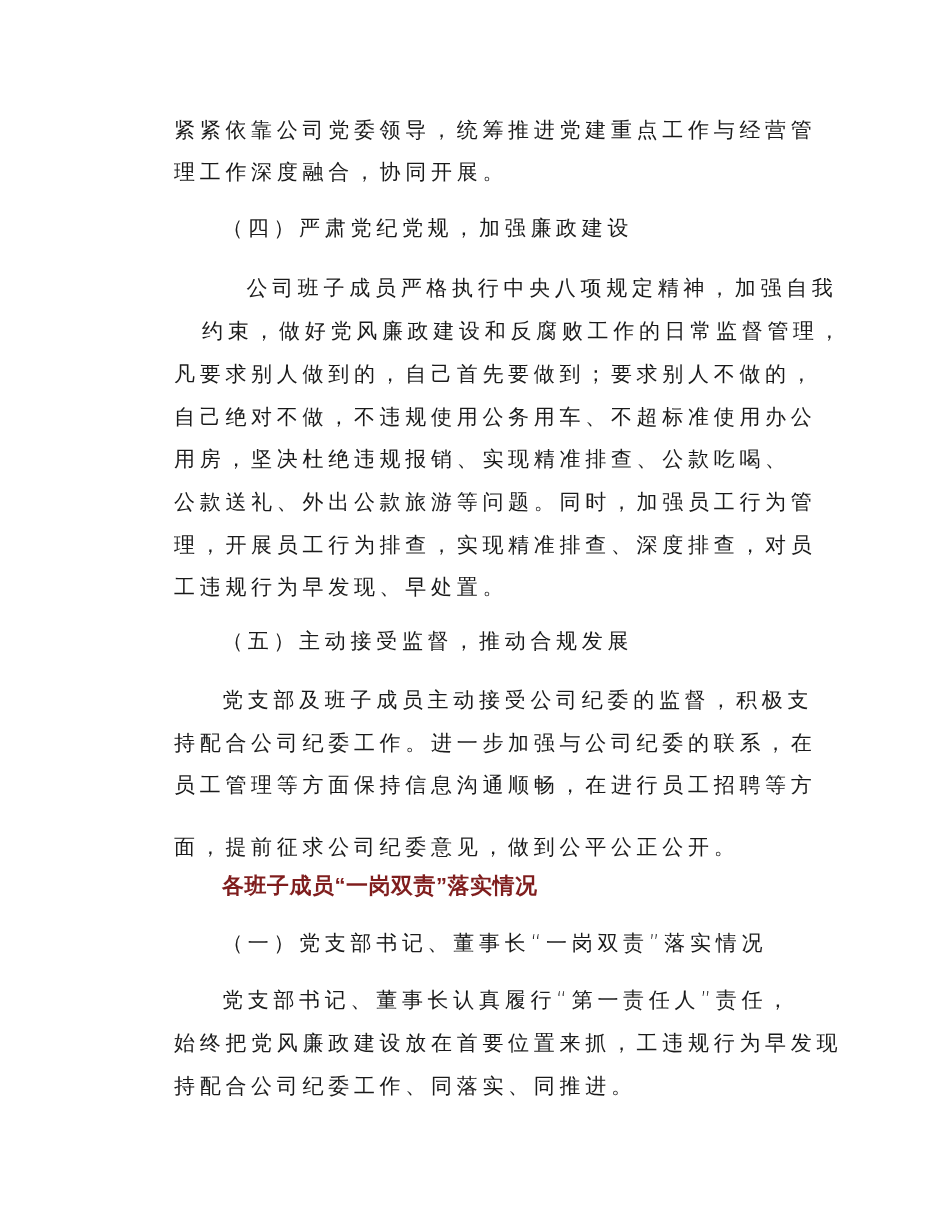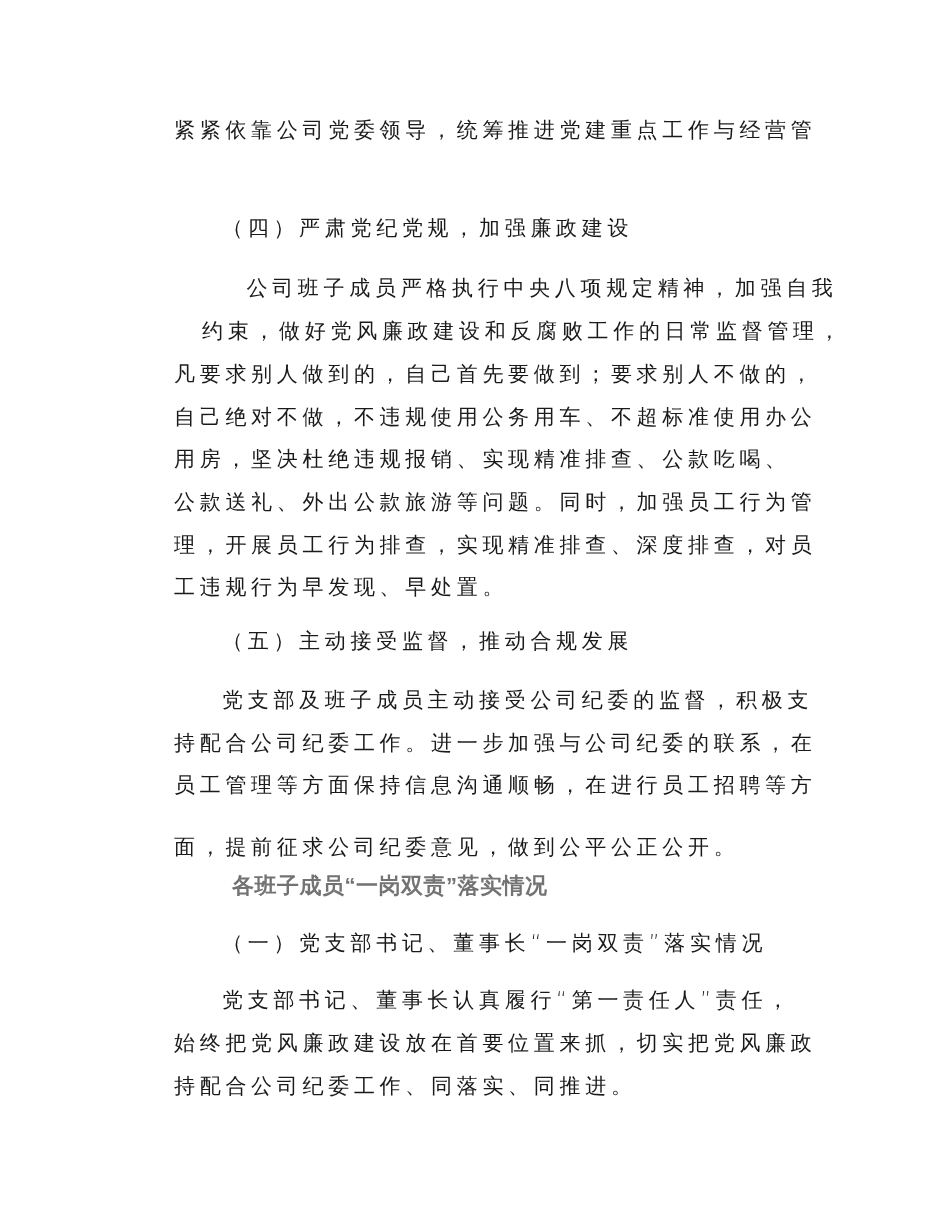--- a/index.html
+++ b/index.html
@@ -15,36 +15,37 @@
     font-family: "DejaVu Sans", sans-serif;
     font-size: 21px;
     letter-spacing: 4.7px;
     color: #1a1a1a;
     line-height: 28px;
     font-weight: 300;
   }
   .indent { left: 222px; }
   .heading-bold {
     position: absolute;
-    left: 232px;
+    left: 222px;
     white-space: nowrap;
     font-family: "Liberation Sans", "DejaVu Sans", sans-serif;
     font-size: 22px;
     font-weight: bold;
     letter-spacing: 0.5px;
-    color: #737373;
+    color: #7f1d1d;
     line-height: 28px;
   }
 </style>
 </head>
 <body>
 
 <div class="page">
 
   <div class="line" style="top:116px;">紧紧依靠公司党委领导，统筹推进党建重点工作与经营管</div>
+  <div class="line" style="top:158px;">理工作深度融合，协同开展。</div>
 
   <div class="line indent" style="top:214px;">（四）严肃党纪党规，加强廉政建设</div>
 
   <div class="line indent" style="top:274px;text-align:center;">公司班子成员严格执行中央八项规定精神，加强自我</div>
   <div class="line" style="top:317px;margin-left:28px;">约束，做好党风廉政建设和反腐败工作的日常监督管理，</div>
   <div class="line" style="top:360px;">凡要求别人做到的，自己首先要做到；要求别人不做的，</div>
   <div class="line" style="top:403px;">自己绝对不做，不违规使用公务用车、不超标准使用办公</div>
   <div class="line" style="top:445px;">用房，坚决杜绝违规报销、实现精准排查、公款吃喝、</div>
   <div class="line" style="top:488px;">公款送礼、外出公款旅游等问题。同时，加强员工行为管</div>
   <div class="line" style="top:531px;">理，开展员工行为排查，实现精准排查、深度排查，对员</div>
@@ -55,16 +56,16 @@
   <div class="line indent" style="top:686px;">党支部及班子成员主动接受公司纪委的监督，积极支</div>
   <div class="line" style="top:729px;">持配合公司纪委工作。进一步加强与公司纪委的联系，在</div>
   <div class="line" style="top:771px;">员工管理等方面保持信息沟通顺畅，在进行员工招聘等方</div>
   <div class="line" style="top:796px;margin-top:37px;">面，提前征求公司纪委意见，做到公平公正公开。</div>
 
   <div class="heading-bold" style="top:872px;">各班子成员“一岗双责”落实情况</div>
 
   <div class="line indent" style="top:929px;">（一）党支部书记、董事长“一岗双责”落实情况</div>
 
   <div class="line indent" style="top:986px;">党支部书记、董事长认真履行“第一责任人”责任，</div>
-  <div class="line" style="top:1029px;">始终把党风廉政建设放在首要位置来抓，切实把党风廉政</div>
+  <div class="line" style="top:1029px;">始终把党风廉政建设放在首要位置来抓，工违规行为早发现</div>
   <div class="line" style="top:1072px;">持配合公司纪委工作、同落实、同推进。</div>
 
 </div>
 
 </body></html>

